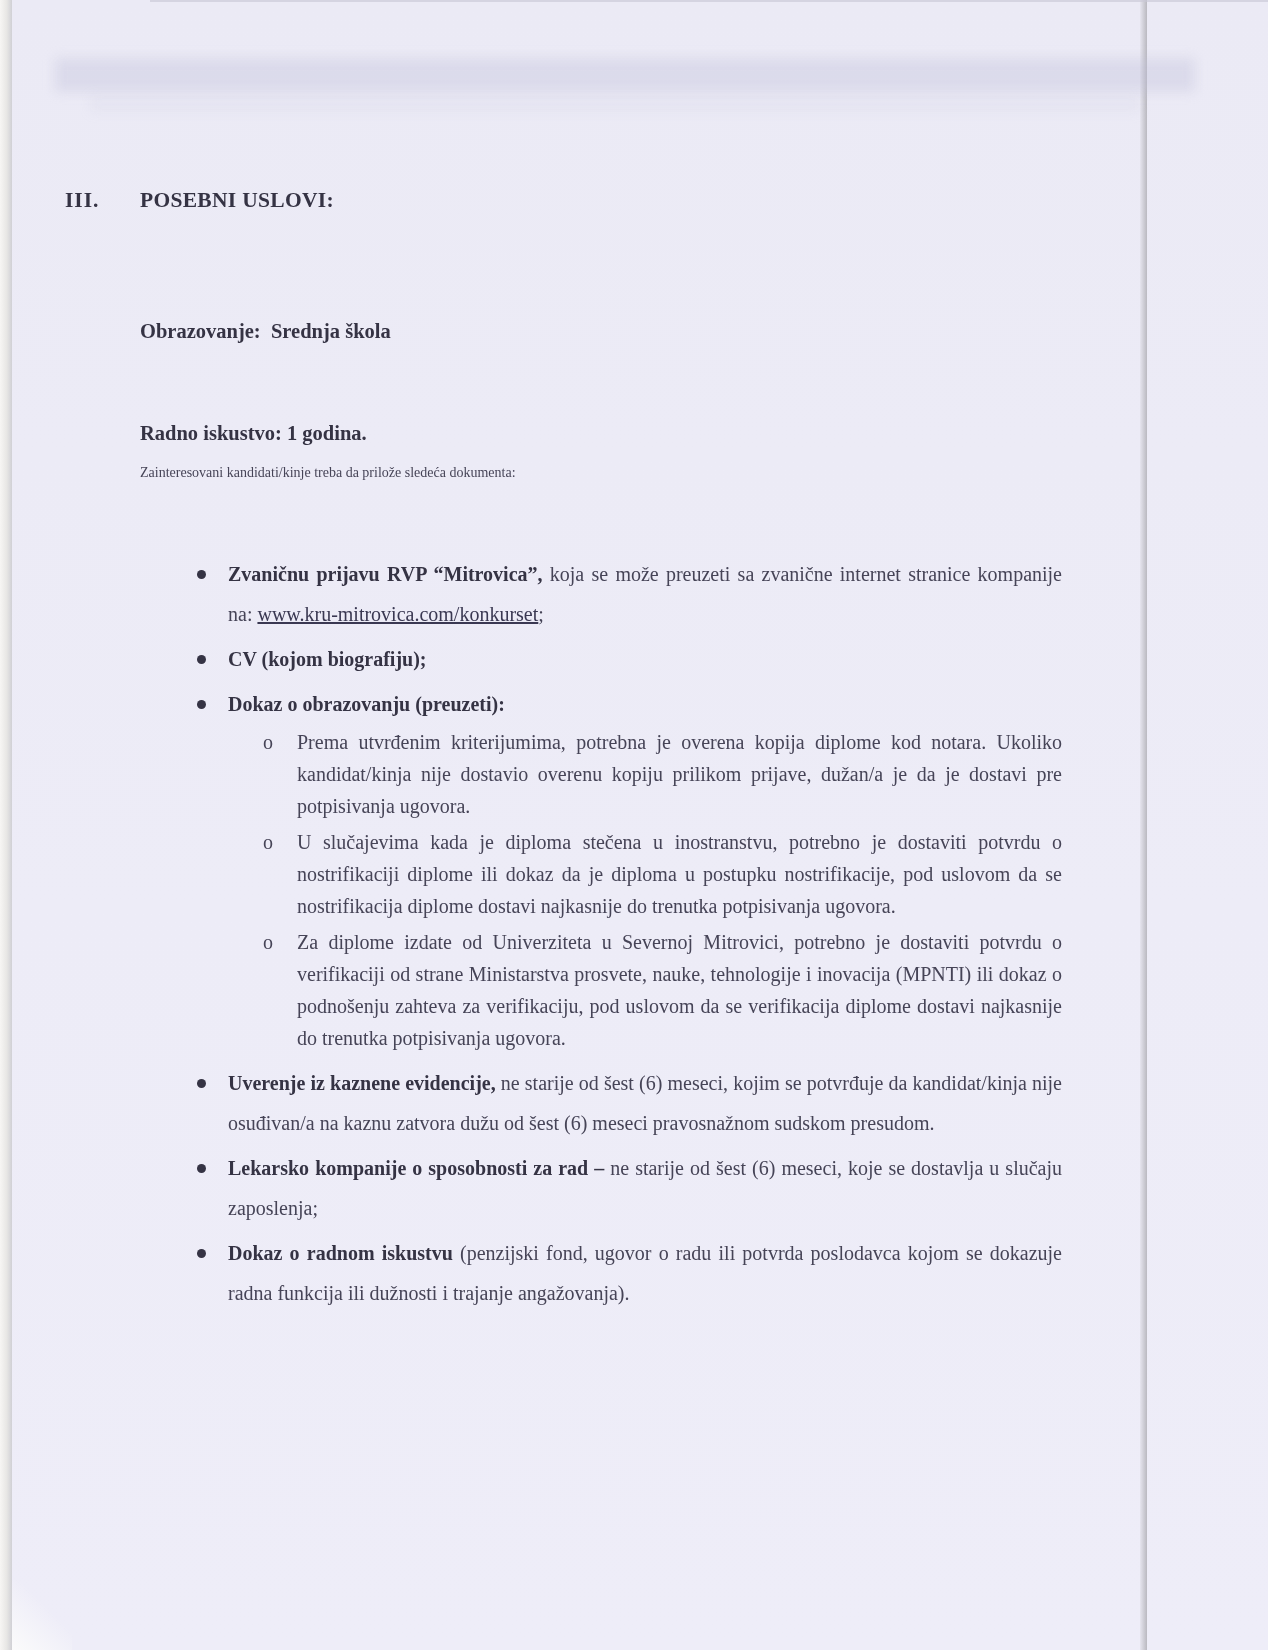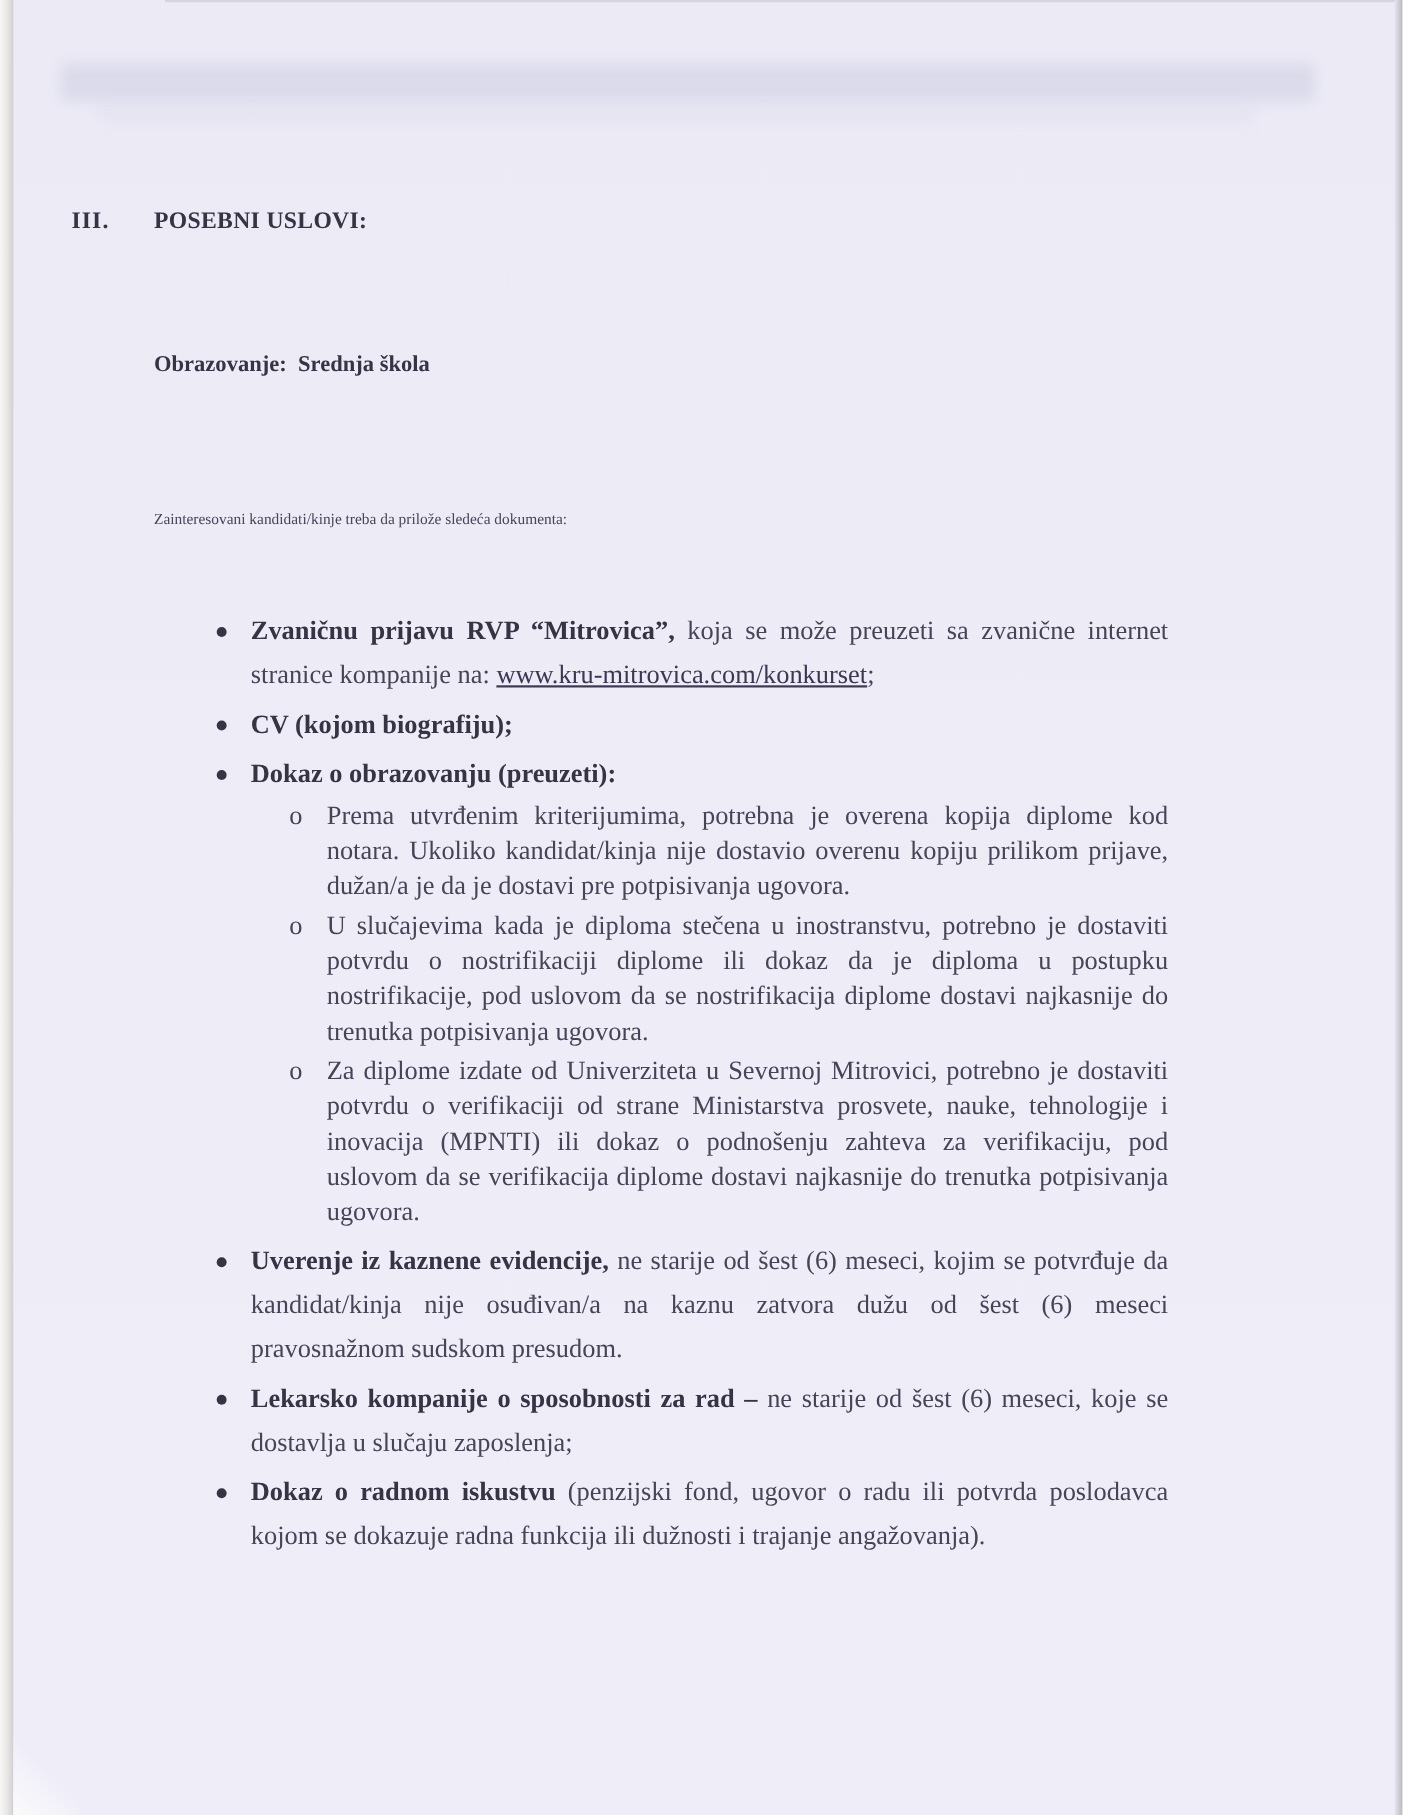--- a/index.html
+++ b/index.html
@@ -1,21 +1,21 @@
 <!DOCTYPE html>
 <html><head>
 <meta charset="utf-8">
 <style>
   html,body{margin:0;padding:0}
   body{
     width:1275px;height:1650px;overflow:hidden;background:#ffffff;
     font-family:"Liberation Serif","DejaVu Serif",serif;
     color:#464457;
   }
-  .root{position:relative;width:1275px;height:1650px;background:#e5e5e5}
+  .root{position:relative;width:1147px;height:1650px;background:#fdba74}
   .page{
     position:absolute;left:12px;top:0;width:1256px;height:1650px;
     background:linear-gradient(180deg,#ebeaf5 0%,#edecf7 55%,#eeedf8 100%);
   }
   .edge-left{
     position:absolute;left:0;top:0;width:12px;height:1650px;
     background:linear-gradient(90deg,#f7f6f4 0%,#e8e7e5 55%,#d0d0d5 100%);
   }
   .edge-right{
     position:absolute;right:0;top:0;width:7px;height:1650px;
@@ -35,21 +35,21 @@
   }
   .ghost2{
     position:absolute;left:90px;top:96px;width:1050px;height:16px;
     background:rgba(188,186,214,.12);filter:blur(6px);border-radius:4px;
   }
   .abs{position:absolute}
   .head{font-weight:bold;font-size:21.5px;color:#353344;letter-spacing:.3px}
   .head .numeral{display:inline-block;width:75px;letter-spacing:1px}
   .sec3lines{font-weight:bold;font-size:20.5px;color:#353344;line-height:34px;white-space:pre-wrap}
   .intro{font-size:14px;color:#464457}
-  .list{position:absolute;left:196px;top:554px;width:868px;font-size:24px;line-height:40px}
+  .list{position:absolute;left:196px;top:554px;width:868px;font-size:20px;line-height:40px}
   .bullet{display:flex;margin-bottom:5px}
   .dot{width:32px;flex:none;position:relative}
   .dot::after{
     content:"";position:absolute;left:1px;top:16px;width:9px;height:9px;
     border-radius:50%;background:#353344;
   }
   .content{width:834px;text-align:justify}
   .content.single{text-align:left}
   .b{font-weight:bold;color:#353344}
   .link{color:#3a3852;text-decoration:underline;cursor:pointer}
@@ -68,20 +68,21 @@
   <div class="top-line"></div>
   <div class="ghost"></div>
   <div class="ghost2"></div>
   <div class="corner-fade"></div>
 
   <div class="abs head" style="left:65px;top:188px;width:1000px">
     <span class="numeral">III.</span><span>POSEBNI USLOVI:</span>
   </div>
   <div class="abs sec3lines" style="left:140px;top:246px;width:900px">
     <div>Obrazovanje:  Srednja škola</div>
+    <div>Radno iskustvo: 1 godina.</div>
   </div>
 
   <div class="abs intro" style="left:140px;top:465px;width:930px">Zainteresovani kandidati/kinje treba da prilože sledeća dokumenta:</div>
 
   <div class="list">
 
     <div class="bullet">
       <span class="dot"></span>
       <div class="content">
         <span class="b">Zvaničnu prijavu RVP “Mitrovica”,</span><span> koja se može preuzeti sa zvanične internet stranice kompanije na: </span><a class="link">www.kru-mitrovica.com/konkurset</a><span>;</span>

